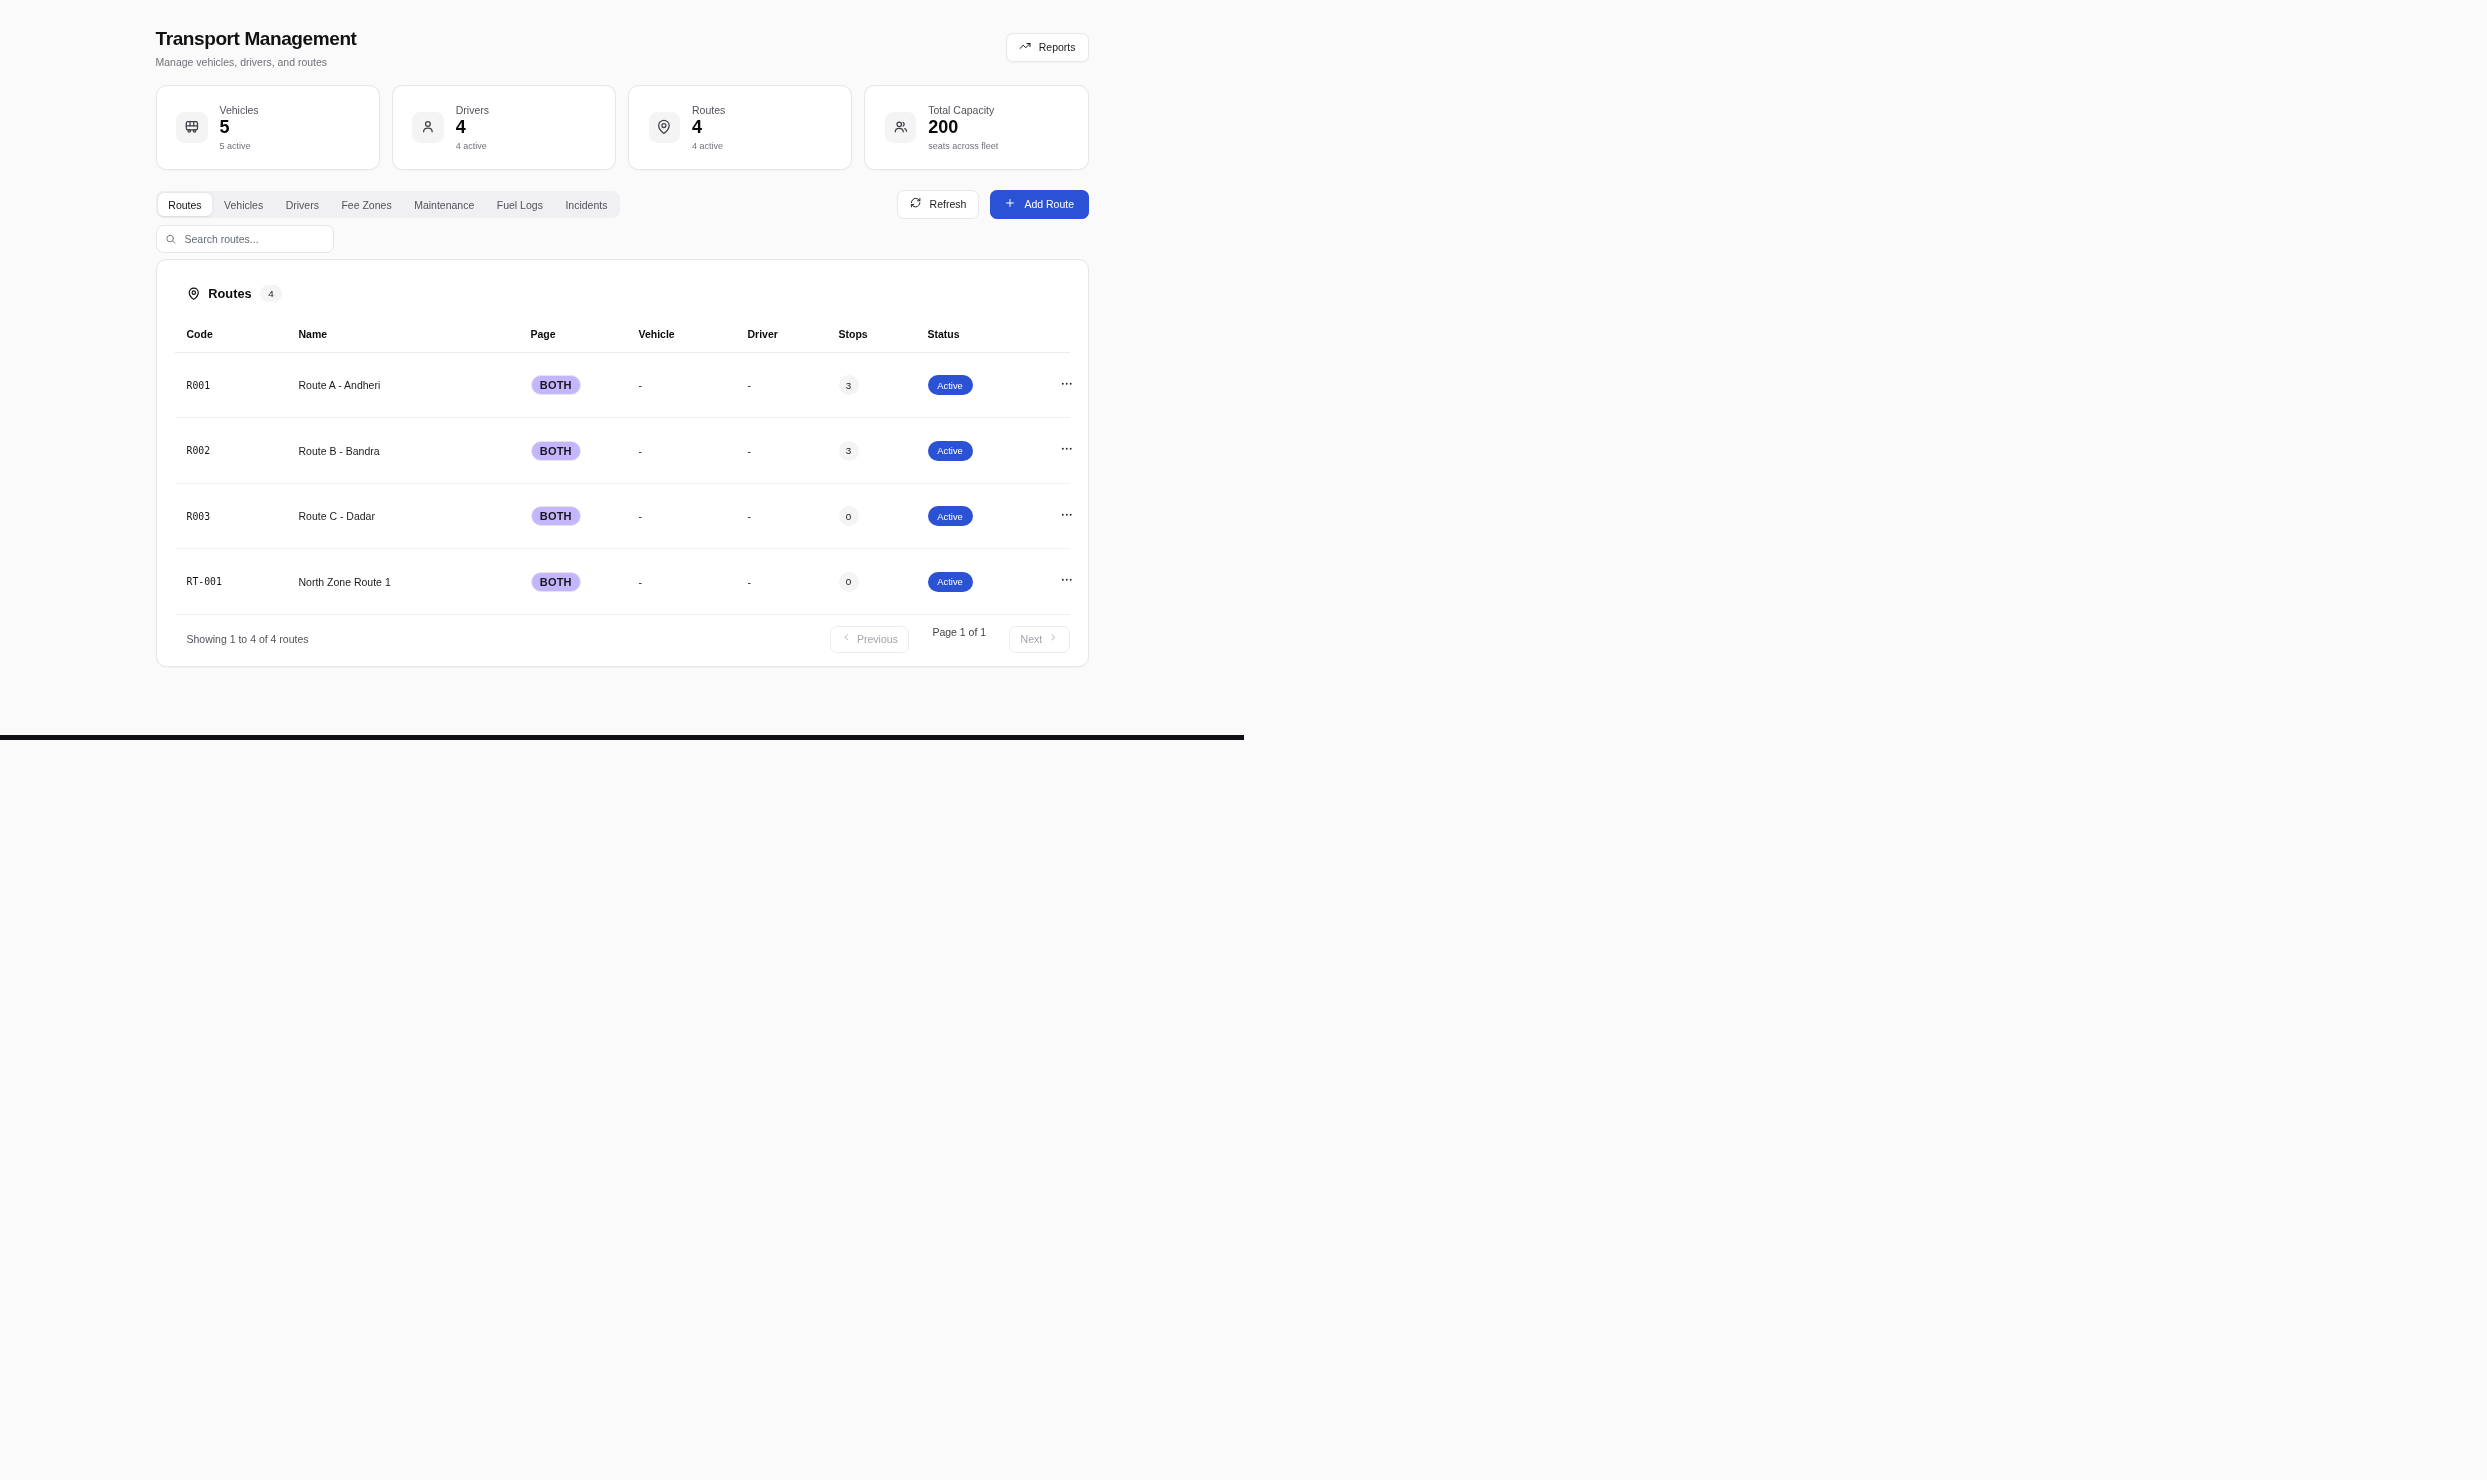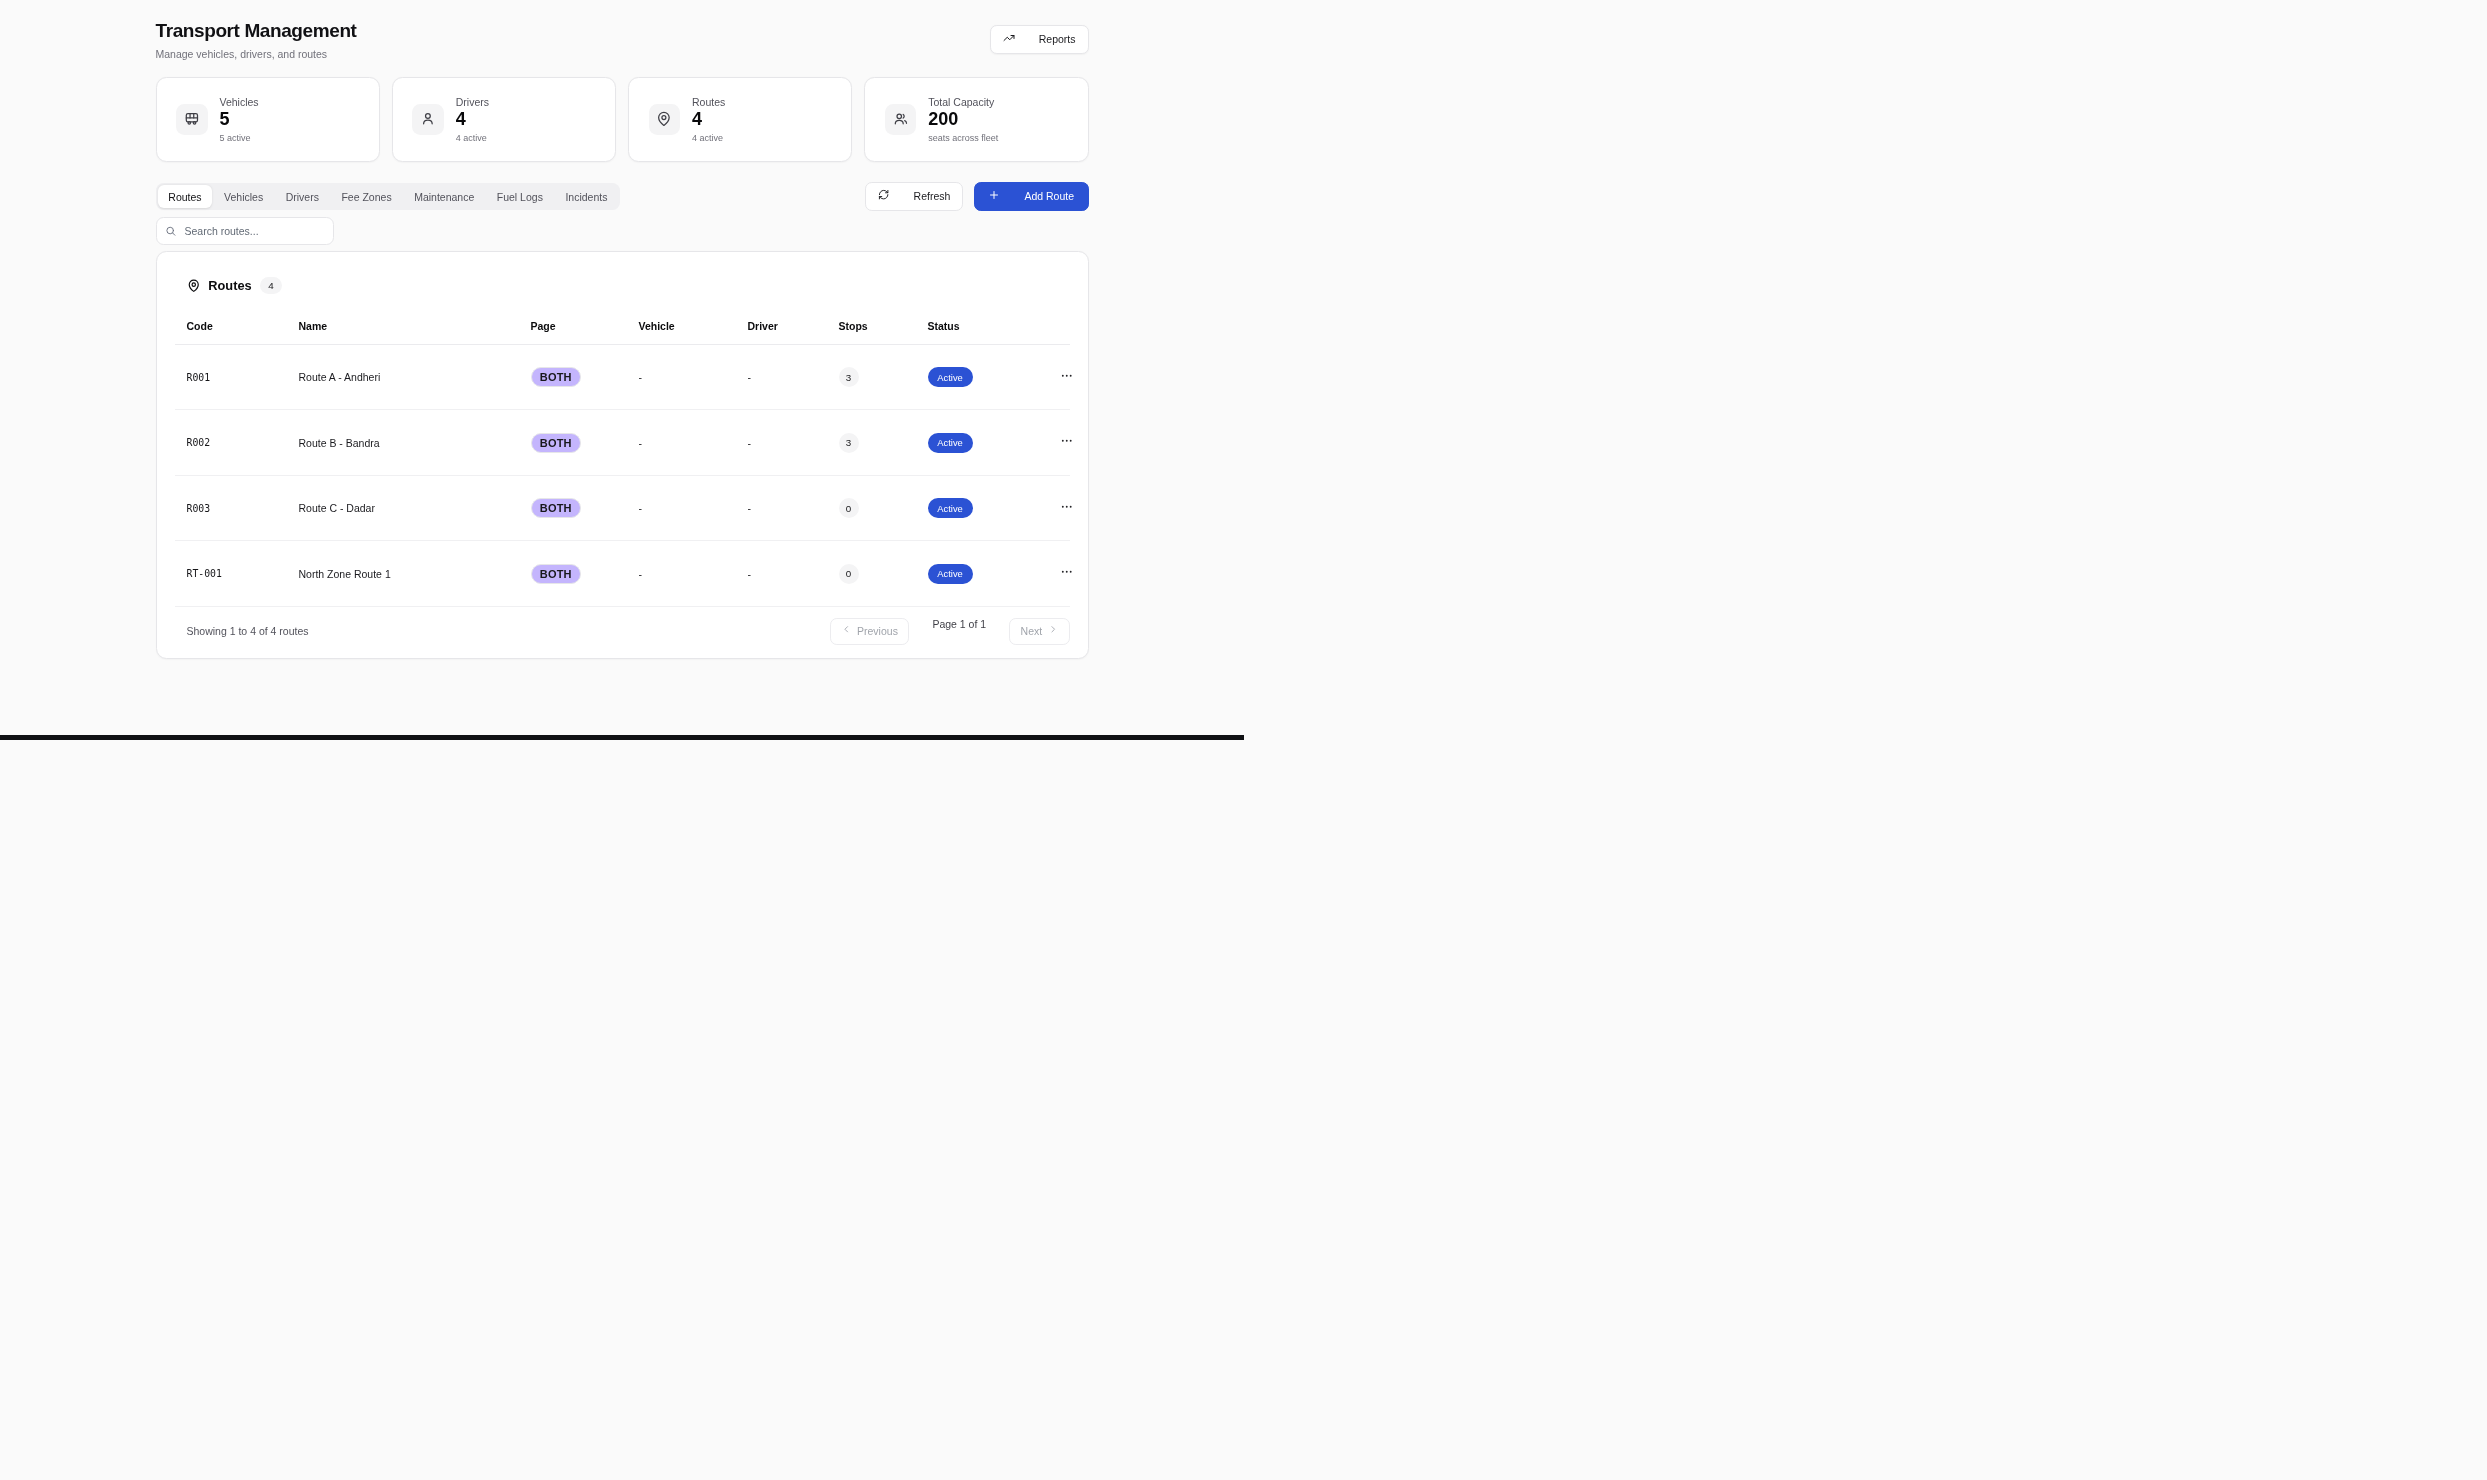--- a/index.html
+++ b/index.html
@@ -3,27 +3,27 @@
 <meta charset="utf-8">
 <style>
   :root { --accent:#2b52d4; --border:#e6e6e9; --muted:#71717a; --muted2:#52525b; --ink:#18181b; }
   * { box-sizing:border-box; }
   html,body { margin:0; padding:0; }
   body {
     width:1244px; height:740px; position:relative; overflow:hidden;
     background:#fafafa; color:var(--ink);
     font-family:"Liberation Sans", sans-serif; font-size:10.5px;
   }
-  .container { width:933px; margin:0 auto; padding-top:19.5px; }
+  .container { width:933px; margin:8px auto; padding-top:19.5px; }
 
   
   .page-header { display:flex; justify-content:space-between; align-items:flex-start; }
   .page-title { font-size:19px; font-weight:700; letter-spacing:-0.4px; color:#111114; }
   .page-subtitle { font-size:10.5px; color:var(--muted); margin-top:6.8px; }
-  .btn { display:inline-flex; align-items:center; gap:24px; border-radius:6.8px; font-size:10.5px;
+  .btn { display:inline-flex; align-items:center; gap:8px; border-radius:6.8px; font-size:10.5px;
          font-weight:500; cursor:pointer; border:0.8px solid var(--border); background:#fff; color:#1b1b1f;
          padding:6px 12px; line-height:13.5px; }
   .btn svg { flex:0 0 auto; }
   .btn-reports { margin-top:5.3px; box-shadow:0 0.8px 1.5px rgba(0,0,0,0.04); }
   .btn-primary { background:var(--accent); border-color:var(--accent); color:#fff; padding:6px 13.5px; }
 
   
   .stats { display:grid; grid-template-columns:repeat(4,1fr); gap:12px; margin-top:16.5px; }
   .stat-card { background:#fff; border:0.8px solid var(--border); border-radius:10.5px; height:85px;
                display:flex; align-items:center; padding:0 19.5px; box-shadow:0 0.8px 1.5px rgba(0,0,0,0.03); }

